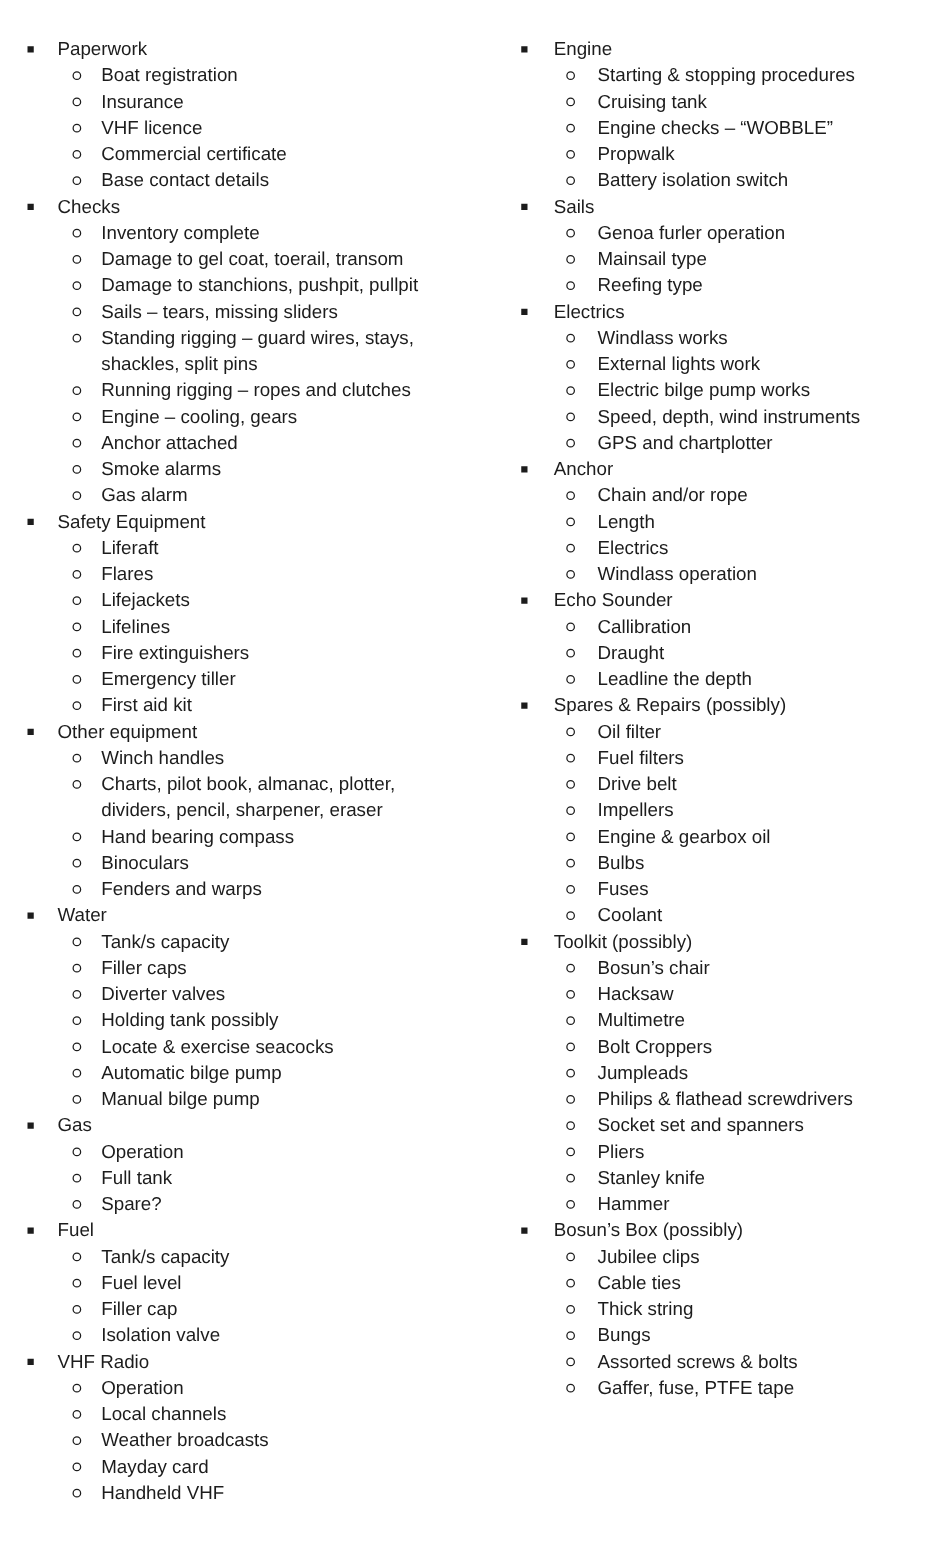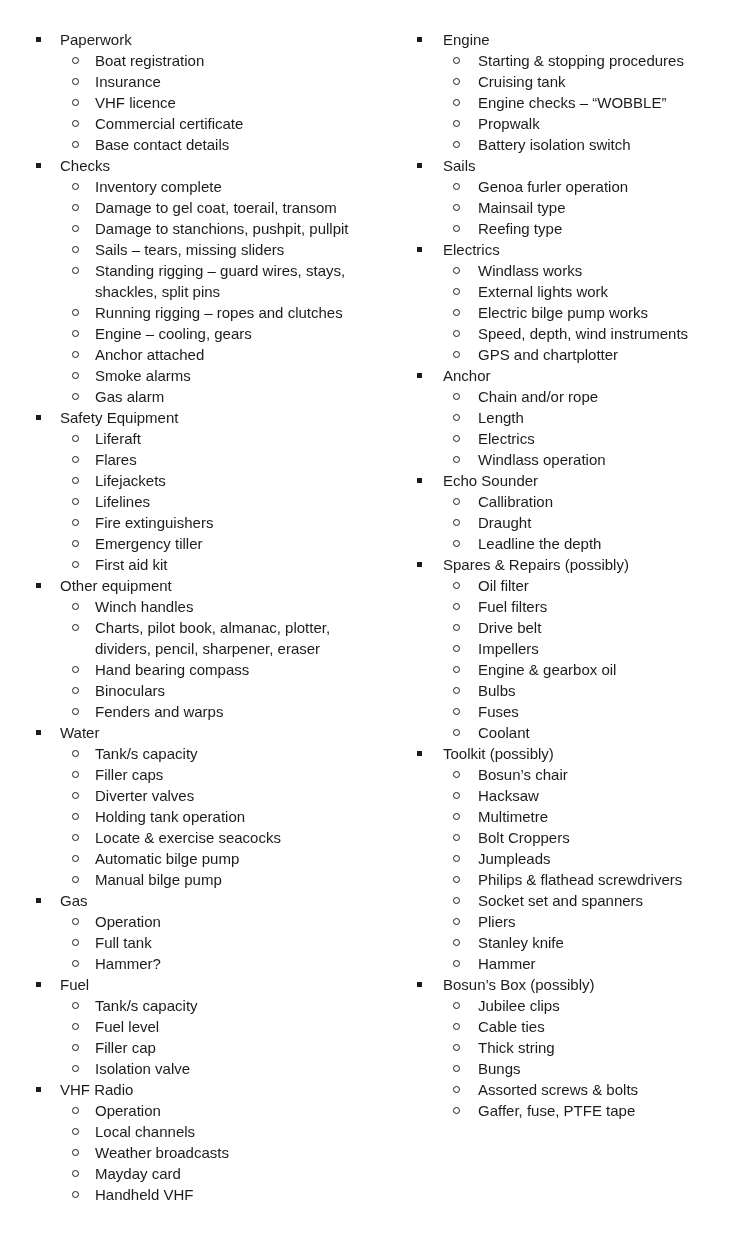--- a/index.html
+++ b/index.html
@@ -7,21 +7,21 @@
     width: 741px; height: 1240px;
     background: #ffffff;
     font-family: "Liberation Sans", sans-serif;
     font-size: 15px;
     line-height: 21px;
     color: #1c1c1c;
     position: relative;
     overflow: hidden;
   }
   .col { position: absolute; top: 29px; }
-  .col0 { left: 36px;  width: 351px; }
+  .col0 { left: 22px;  width: 351px; }
   .col1 { left: 417px; width: 320px; }
   .row { display: flex; align-items: flex-start; }
   .b1 { flex: 0 0 24px; padding-top: 8px; }
   .col1 .b1 { flex-basis: 26px; }
   .sq { display: block; width: 5px; height: 5px; background: #1c1c1c; }
   .item { padding-left: 36px; }
   .b2 { flex: 0 0 23px; padding-top: 7px; }
   .col1 .b2 { flex-basis: 25px; }
   .ci { display: block; width: 5px; height: 5px; border: 1px solid #1c1c1c; border-radius: 50%; }
   .title, .itext { flex: 1 1 auto; }
@@ -246,21 +246,21 @@
       <div class="row item">
         <span class="b2">
           <span class="ci"></span>
         </span>
         <span class="itext">Diverter valves</span>
       </div>
       <div class="row item">
         <span class="b2">
           <span class="ci"></span>
         </span>
-        <span class="itext">Holding tank operation</span>
+        <span class="itext">Holding tank possibly</span>
       </div>
       <div class="row item">
         <span class="b2">
           <span class="ci"></span>
         </span>
         <span class="itext">Locate &amp; exercise seacocks</span>
       </div>
       <div class="row item">
         <span class="b2">
           <span class="ci"></span>
@@ -290,21 +290,21 @@
       <div class="row item">
         <span class="b2">
           <span class="ci"></span>
         </span>
         <span class="itext">Full tank</span>
       </div>
       <div class="row item">
         <span class="b2">
           <span class="ci"></span>
         </span>
-        <span class="itext">Hammer?</span>
+        <span class="itext">Spare?</span>
       </div>
     </div>
     <div class="section">
       <div class="row header">
         <span class="b1">
           <span class="sq"></span>
         </span>
         <span class="title">Fuel</span>
       </div>
       <div class="row item">

